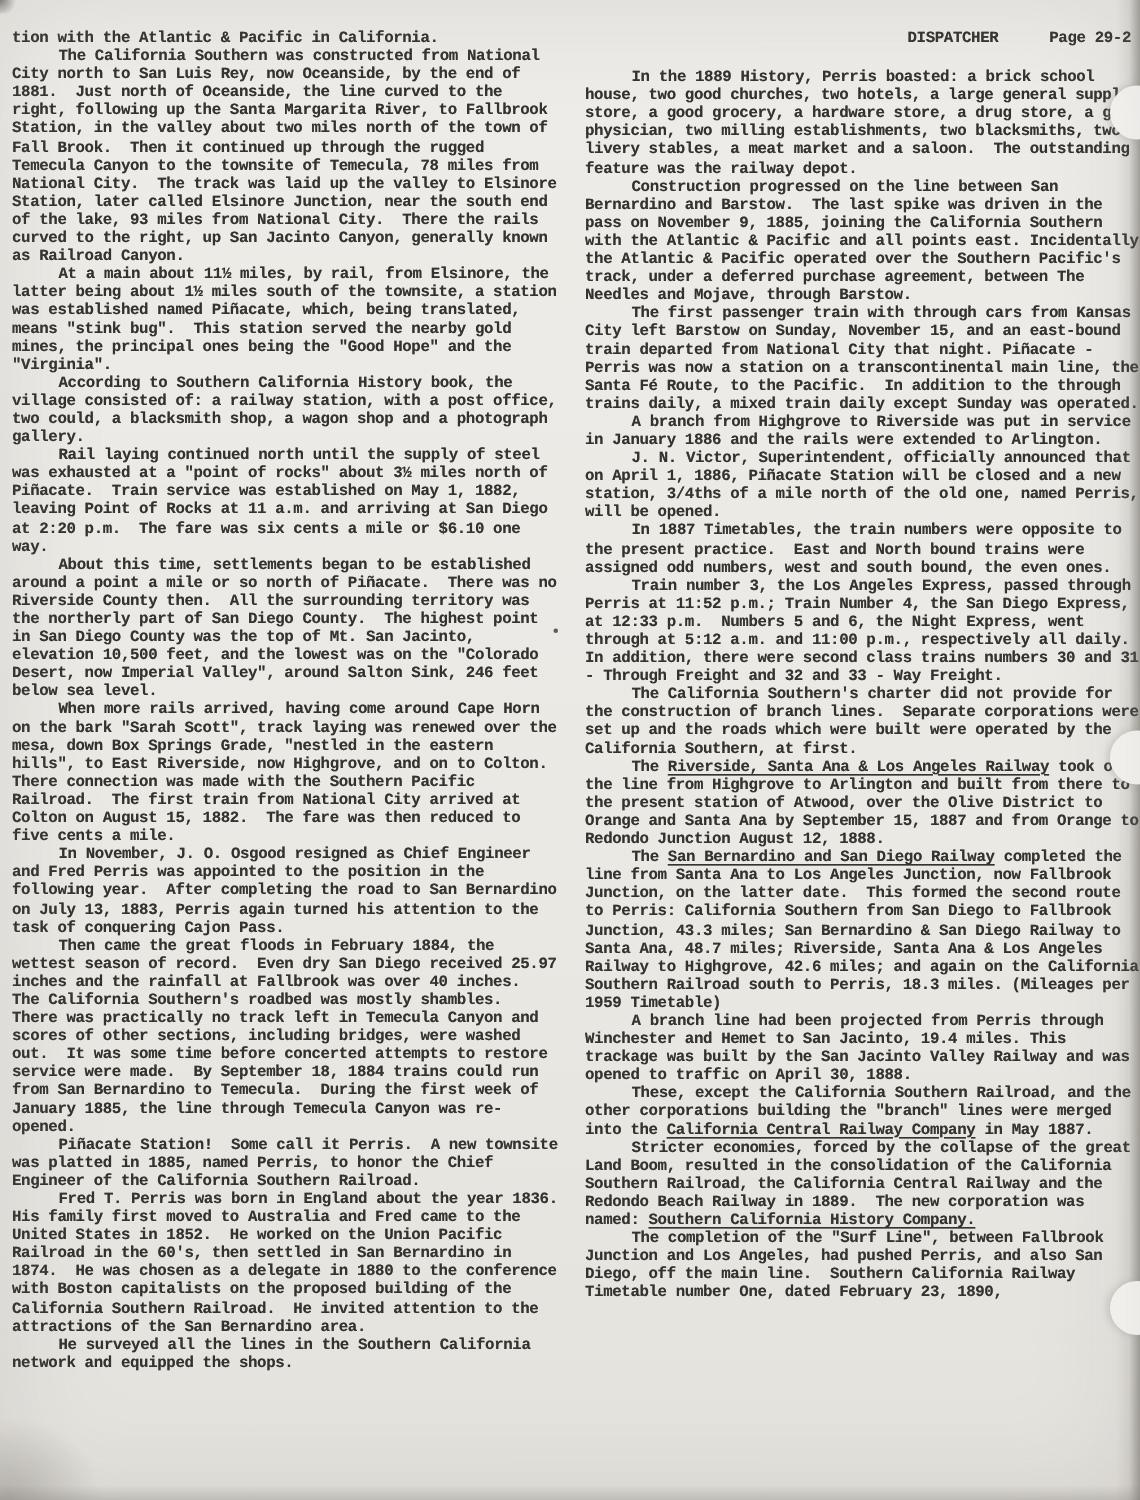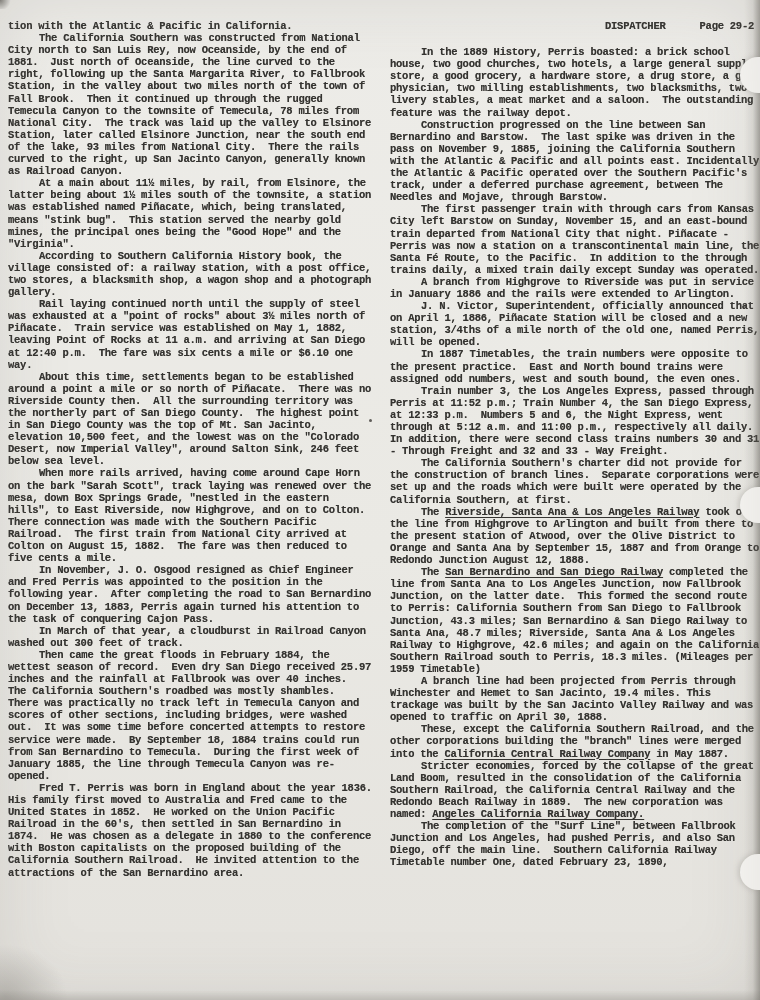--- a/index.html
+++ b/index.html
@@ -38,48 +38,49 @@
 </style>
 </head>
 <body>
 
 <div class="page">
 
   <div class="col col-left">
       <p class="para"><span>tion with the Atlantic &amp; Pacific in California.</span></p>
       <p class="para ind"><span>The California Southern was constructed from National City north to San Luis Rey, now Oceanside, by the end of 1881.  Just north of Oceanside, the line curved to the right, following up the Santa Margarita River, to Fallbrook Station, in the valley about two miles north of the town of Fall Brook.  Then it continued up through the rugged Temecula Canyon to the townsite of Temecula, 78 miles from National City.  The track was laid up the valley to Elsinore Station, later called Elsinore Junction, near the south end of the lake, 93 miles from National City.  There the rails curved to the right, up San Jacinto Canyon, generally known as Railroad Canyon.</span></p>
       <p class="para ind"><span>At a main about 11½ miles, by rail, from Elsinore, the latter being about 1½ miles south of the townsite, a station was established named Piñacate, which, being translated, means "stink bug".  This station served the nearby gold mines, the principal ones being the "Good Hope" and the "Virginia".</span></p>
-      <p class="para ind"><span>According to Southern California History book, the village consisted of: a railway station, with a post office, two stores, a blacksmith shop, a wagon shop and a photograph gallery.</span></p>
-      <p class="para ind"><span>Rail laying continued north until the supply of steel was exhausted at a "point of rocks" about 3½ miles north of Piñacate.  Train service was established on May 1, 1882, leaving Point of Rocks at 11 a.m. and arriving at San Diego at 12:40 p.m.  The fare was six cents a mile or $6.10 one way.</span></p>
+      <p class="para ind"><span>According to Southern California History book, the village consisted of: a railway station, with a post office, two could, a blacksmith shop, a wagon shop and a photograph gallery.</span></p>
+      <p class="para ind"><span>Rail laying continued north until the supply of steel was exhausted at a "point of rocks" about 3½ miles north of Piñacate.  Train service was established on May 1, 1882, leaving Point of Rocks at 11 a.m. and arriving at San Diego at 2:20 p.m.  The fare was six cents a mile or $6.10 one way.</span></p>
       <p class="para ind"><span>About this time, settlements began to be established around a point a mile or so north of Piñacate.  There was no Riverside County then.  All the surrounding territory was the northerly part of San Diego County.  The highest point in San Diego County was the top of Mt. San Jacinto, elevation 10,500 feet, and the lowest was on the "Colorado Desert, now Imperial Valley", around Salton Sink, 246 feet below sea level.</span></p>
       <p class="para ind"><span>When more rails arrived, having come around Cape Horn on the bark "Sarah Scott", track laying was renewed over the mesa, down Box Springs Grade, "nestled in the eastern hills", to East Riverside, now Highgrove, and on to Colton.  There connection was made with the Southern Pacific Railroad.  The first train from National City arrived at Colton on August 15, 1882.  The fare was then reduced to five cents a mile.</span></p>
-      <p class="para ind"><span>In November, J. O. Osgood resigned as Chief Engineer and Fred Perris was appointed to the position in the following year.  After completing the road to San Bernardino on December 13, 1883, Perris again turned his attention to the task of conquering Cajon Pass.</span></p>
-      <p class="para ind"><span>In March of that year, a cloudburst in Railroad Canyon washed out 300 feet of track.</span></p>
+      <p class="para ind"><span>In November, J. O. Osgood resigned as Chief Engineer and Fred Perris was appointed to the position in the following year.  After completing the road to San Bernardino on July 13, 1883, Perris again turned his attention to the task of conquering Cajon Pass.</span></p>
       <p class="para ind"><span>Then came the great floods in February 1884, the wettest season of record.  Even dry San Diego received 25.97 inches and the rainfall at Fallbrook was over 40 inches.  The California Southern's roadbed was mostly shambles.  There was practically no track left in Temecula Canyon and scores of other sections, including bridges, were washed out.  It was some time before concerted attempts to restore service were made.  By September 18, 1884 trains could run from San Bernardino to Temecula.  During the first week of January 1885, the line through Temecula Canyon was re-opened.</span></p>
+      <p class="para ind"><span>Piñacate Station!  Some call it Perris.  A new townsite was platted in 1885, named Perris, to honor the Chief Engineer of the California Southern Railroad.</span></p>
       <p class="para ind"><span>Fred T. Perris was born in England about the year 1836.  His family first moved to Australia and Fred came to the United States in 1852.  He worked on the Union Pacific Railroad in the 60's, then settled in San Bernardino in 1874.  He was chosen as a delegate in 1880 to the conference with Boston capitalists on the proposed building of the California Southern Railroad.  He invited attention to the attractions of the San Bernardino area.</span></p>
+      <p class="para ind"><span>He surveyed all the lines in the Southern California network and equipped the shops.</span></p>
     </div>
 
   <div class="col col-right">
     <div class="header-row">
       <span>DISPATCHER</span>
       <span>Page 29-2</span>
     </div>
   <p class="para ind"><span>In the 1889 History, Perris boasted: a brick school house, two good churches, two hotels, a large general supply store, a good grocery, a hardware store, a drug store, a good physician, two milling establishments, two blacksmiths, two livery stables, a meat market and a saloon.  The outstanding feature was the railway depot.</span></p>
       <p class="para ind"><span>Construction progressed on the line between San Bernardino and Barstow.  The last spike was driven in the pass on November 9, 1885, joining the California Southern with the Atlantic &amp; Pacific and all points east. Incidentally the Atlantic &amp; Pacific operated over the Southern Pacific's track, under a deferred purchase agreement, between The Needles and Mojave, through Barstow.</span></p>
       <p class="para ind"><span>The first passenger train with through cars from Kansas City left Barstow on Sunday, November 15, and an east-bound train departed from National City that night. Piñacate - Perris was now a station on a transcontinental main line, the Santa Fé Route, to the Pacific.  In addition to the through trains daily, a mixed train daily except Sunday was operated.</span></p>
       <p class="para ind"><span>A branch from Highgrove to Riverside was put in service in January 1886 and the rails were extended to Arlington.</span></p>
       <p class="para ind"><span>J. N. Victor, Superintendent, officially announced that on April 1, 1886, Piñacate Station will be closed and a new station, 3/4ths of a mile north of the old one, named Perris, will be opened.</span></p>
       <p class="para ind"><span>In 1887 Timetables, the train numbers were opposite to the present practice.  East and North bound trains were assigned odd numbers, west and south bound, the even ones.</span></p>
       <p class="para ind"><span>Train number 3, the Los Angeles Express, passed through Perris at 11:52 p.m.; Train Number 4, the San Diego Express, at 12:33 p.m.  Numbers 5 and 6, the Night Express, went through at 5:12 a.m. and 11:00 p.m., respectively all daily.  In addition, there were second class trains numbers 30 and 31 - Through Freight and 32 and 33 - Way Freight.</span></p>
       <p class="para ind"><span>The California Southern's charter did not provide for the construction of branch lines.  Separate corporations were set up and the roads which were built were operated by the California Southern, at first.</span></p>
       <p class="para ind"><span>The </span><span class="ul">Riverside, Santa Ana &amp; Los Angeles Railway</span><span> took over the line from Highgrove to Arlington and built from there to the present station of Atwood, over the Olive District to Orange and Santa Ana by September 15, 1887 and from Orange to Redondo Junction August 12, 1888.</span></p>
       <p class="para ind"><span>The </span><span class="ul">San Bernardino and San Diego Railway</span><span> completed the line from Santa Ana to Los Angeles Junction, now Fallbrook Junction, on the latter date.  This formed the second route to Perris: California Southern from San Diego to Fallbrook Junction, 43.3 miles; San Bernardino &amp; San Diego Railway to Santa Ana, 48.7 miles; Riverside, Santa Ana &amp; Los Angeles Railway to Highgrove, 42.6 miles; and again on the California Southern Railroad south to Perris, 18.3 miles. (Mileages per 1959 Timetable)</span></p>
       <p class="para ind"><span>A branch line had been projected from Perris through Winchester and Hemet to San Jacinto, 19.4 miles. This trackage was built by the San Jacinto Valley Railway and was opened to traffic on April 30, 1888.</span></p>
       <p class="para ind"><span>These, except the California Southern Railroad, and the other corporations building the "branch" lines were merged into the </span><span class="ul">California Central Railway Company</span><span> in May 1887.</span></p>
-      <p class="para ind"><span>Stricter economies, forced by the collapse of the great Land Boom, resulted in the consolidation of the California Southern Railroad, the California Central Railway and the Redondo Beach Railway in 1889.  The new corporation was named: </span><span class="ul">Angeles California Railway Company.</span></p>
+      <p class="para ind"><span>Stricter economies, forced by the collapse of the great Land Boom, resulted in the consolidation of the California Southern Railroad, the California Central Railway and the Redondo Beach Railway in 1889.  The new corporation was named: </span><span class="ul">Southern California History Company.</span></p>
       <p class="para ind"><span>The completion of the "Surf Line", between Fallbrook Junction and Los Angeles, had pushed Perris, and also San Diego, off the main line.  Southern California Railway Timetable number One, dated February 23, 1890,</span></p>
     </div>
 
   <div class="edge-right"></div>
   <div class="edge-bottom"></div>
   <div class="hole hole-1"></div>
   <div class="hole hole-2"></div>
   <div class="hole hole-3"></div>
   <div class="corner-tl"></div>
   <div class="smudge-bl"></div>

